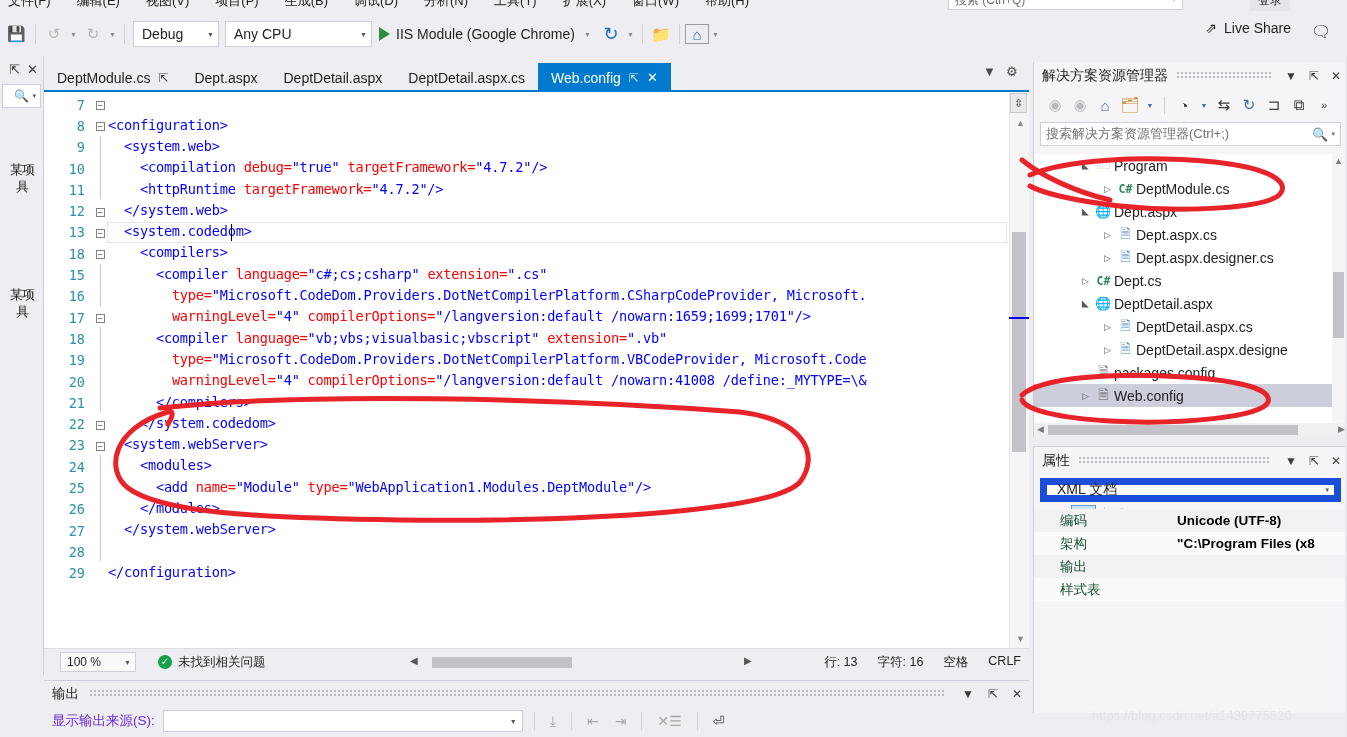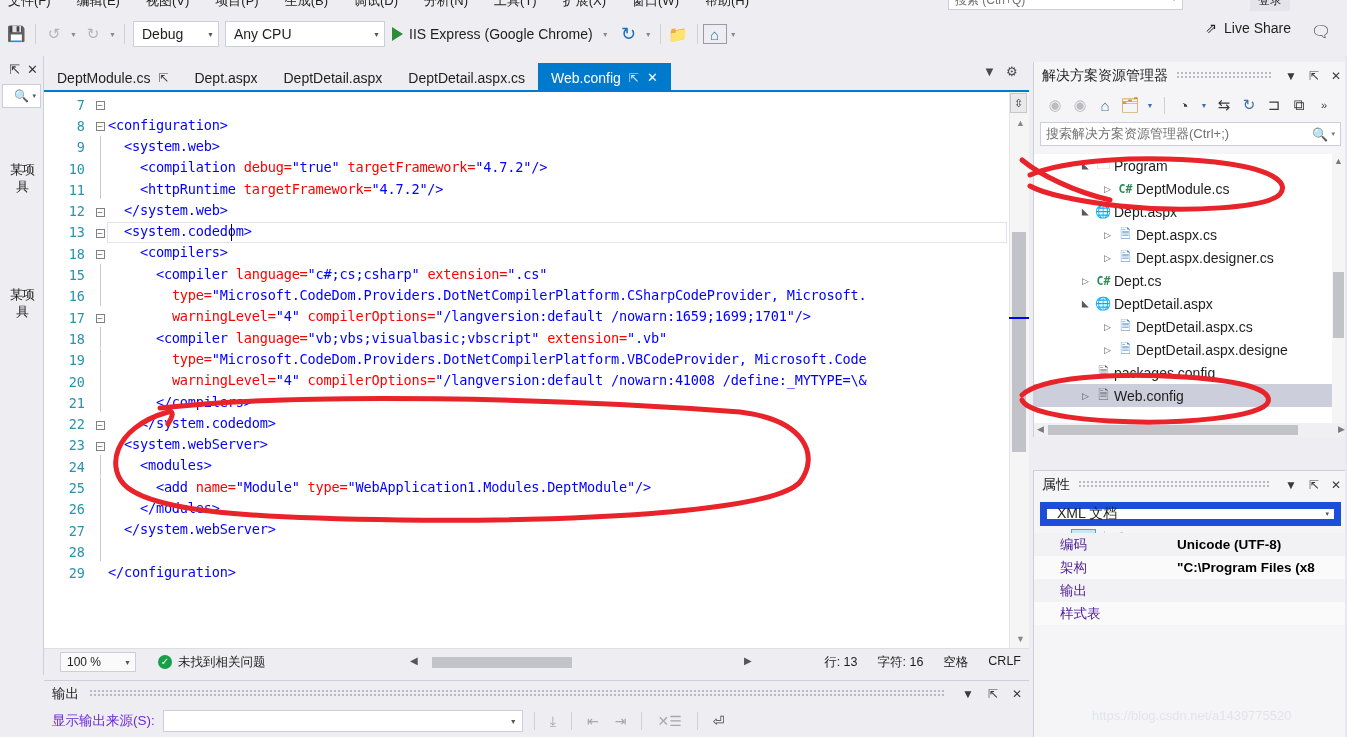--- a/index.html
+++ b/index.html
@@ -275,21 +275,21 @@
   }
   .se-tab {
     height: 22px; padding: 0 8px; font-size: 13.5px; color: #1E1E1E;
     display: flex; align-items: center; white-space: nowrap;
     border-right: 1px solid #CCCEDB;
   }
   .se-tab.active { background: #F5F5F7; color: #0B66B8; border-top: 1px solid #CCCEDB; }
 
   
   .props {
-    position: absolute; left: 1033px; top: 470px; width: 314px; height: 267px;
+    position: absolute; left: 1033px; top: 446px; width: 314px; height: 267px;
     background: #F5F5F7; border-left: 1px solid #CCCEDB; border-top: 1px solid #CCCEDB;
   }
   .pr-objsel {
     margin: 3px 6px 0 6px; height: 24px; background: #fff; border: 7px solid #1d4ed8;
     display: flex; align-items: center; padding: 0 5px 0 10px;
     font-size: 14px; color: #1E1E1E;
   }
   .pr-objsel .t { flex: 1; }
   .pr-objsel .c { font-size: 7px; color: #555; }
   .pr-toolbar {
@@ -300,21 +300,21 @@
     width: 25px; height: 22px; display: flex; align-items: center;
     justify-content: center; font-size: 13px; color: #3A3A3A;
   }
   .pr-tbi.on { background: #CDE4F7; border: 1px solid #5B9BD5; }
   .pr-tbi.dis { color: #A8A8A8; }
   .pr-tbsep { width: 1px; height: 17px; background: #CFCFD6; margin: 0 4px; }
   .pr-grid { position: absolute; left: 0; top: 62px; width: 314px; }
   .pr-row { display: flex; height: 23px; align-items: center; font-size: 13.5px; }
   .pr-row:nth-child(odd) { background: #F2F2F4; }
   .pr-row:nth-child(even) { background: #FAFAFB; }
-  .pr-k { width: 137px; padding-left: 26px; color: #4c1d95; }
+  .pr-k { width: 137px; padding-left: 26px; color: #14532d; }
   .pr-v {
     flex: 1; padding-left: 6px; color: #000; font-weight: bold;
     white-space: nowrap; overflow: hidden;
   }
 
   
   .anno { position: absolute; pointer-events: none; }
   .watermark {
     position: absolute; left: 1092px; top: 708px;
     font-size: 13px; color: #E3E3EB; white-space: nowrap;
@@ -359,27 +359,27 @@
     <div class="tb-sep"></div>
     <div class="tb-icon disabled">↺</div>
     <div class="tb-caret">▼</div>
     <div class="tb-icon disabled">↻</div>
     <div class="tb-caret">▼</div>
     <div class="tb-sep"></div>
     <div class="tb-combo" style="width:86px">
       <span class="cb-label">Debug</span>
       <span class="cb-caret">▼</span>
     </div>
-    <div class="tb-combo" style="width:160px">
+    <div class="tb-combo" style="width:147px">
       <span class="cb-label">Any CPU</span>
       <span class="cb-caret">▼</span>
     </div>
     <div class="run-btn">
       <span class="play-tri"></span>
-      <span>IIS Express (Google Chrome)</span>
+      <span>IIS Module (Google Chrome)</span>
       <span class="tb-caret">▼</span>
     </div>
     <div class="tb-icon" style="color:#1D6FB8;font-size:18px">↻</div>
     <div class="tb-caret">▼</div>
     <div class="tb-sep"></div>
     <div class="tb-icon" style="color:#DCB67A;font-size:16px">📁</div>
     <div class="tb-sep"></div>
     <div class="tb-icon" style="border:1px solid #9A9AA2;width:24px;height:20px;color:#2A6FB0">⌂</div>
     <div class="tb-caret">▼</div>
 

